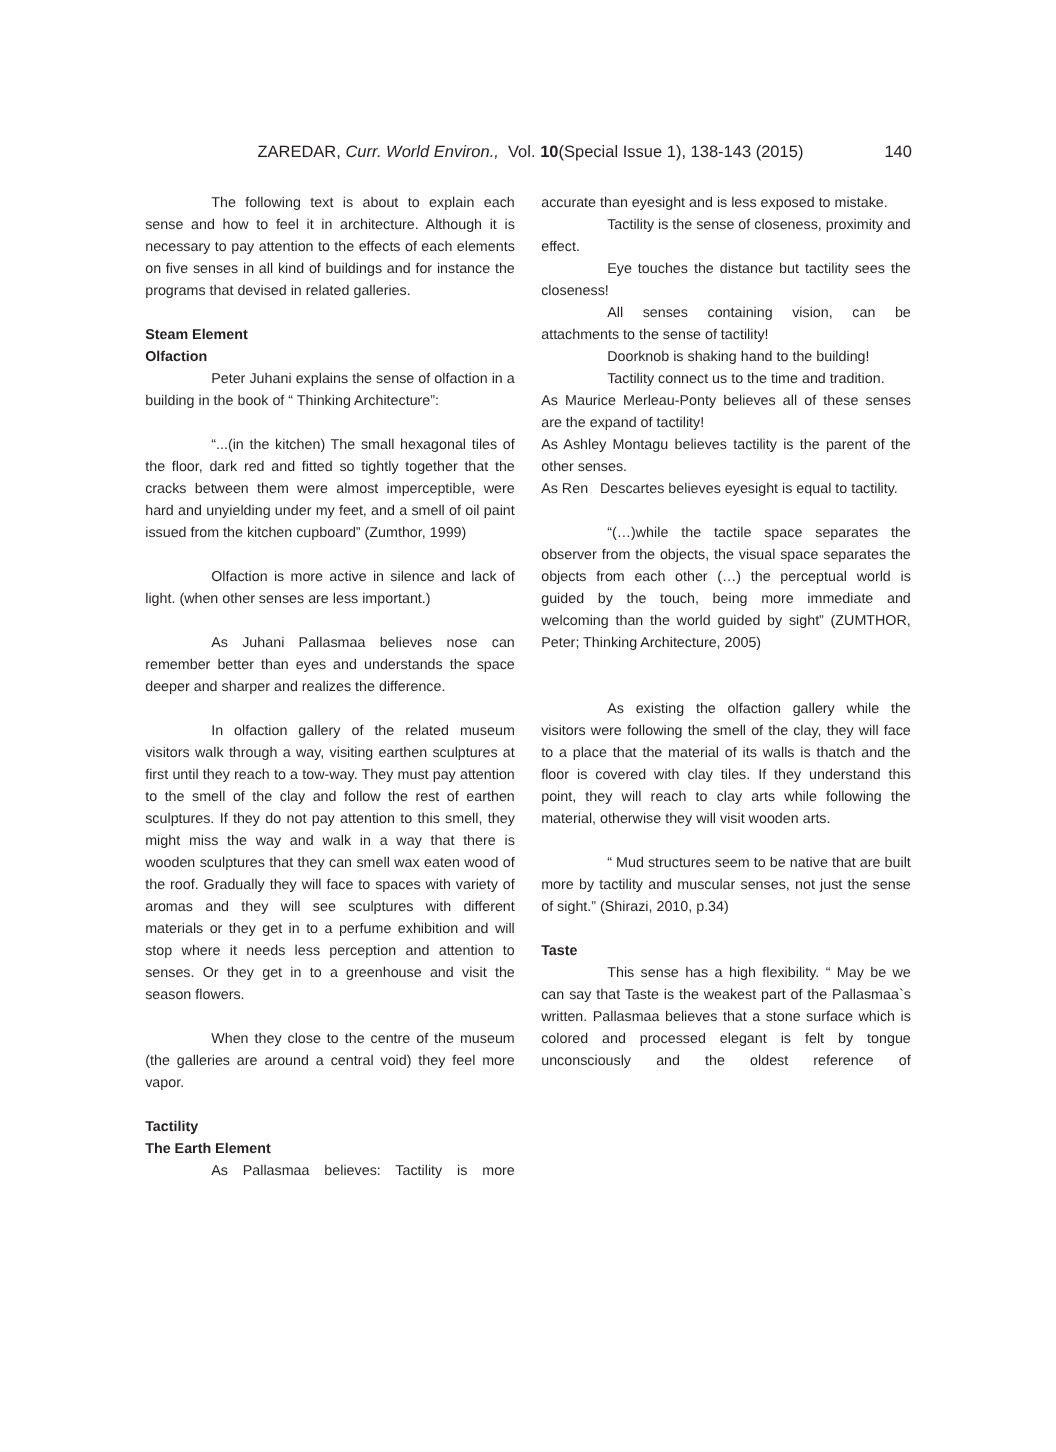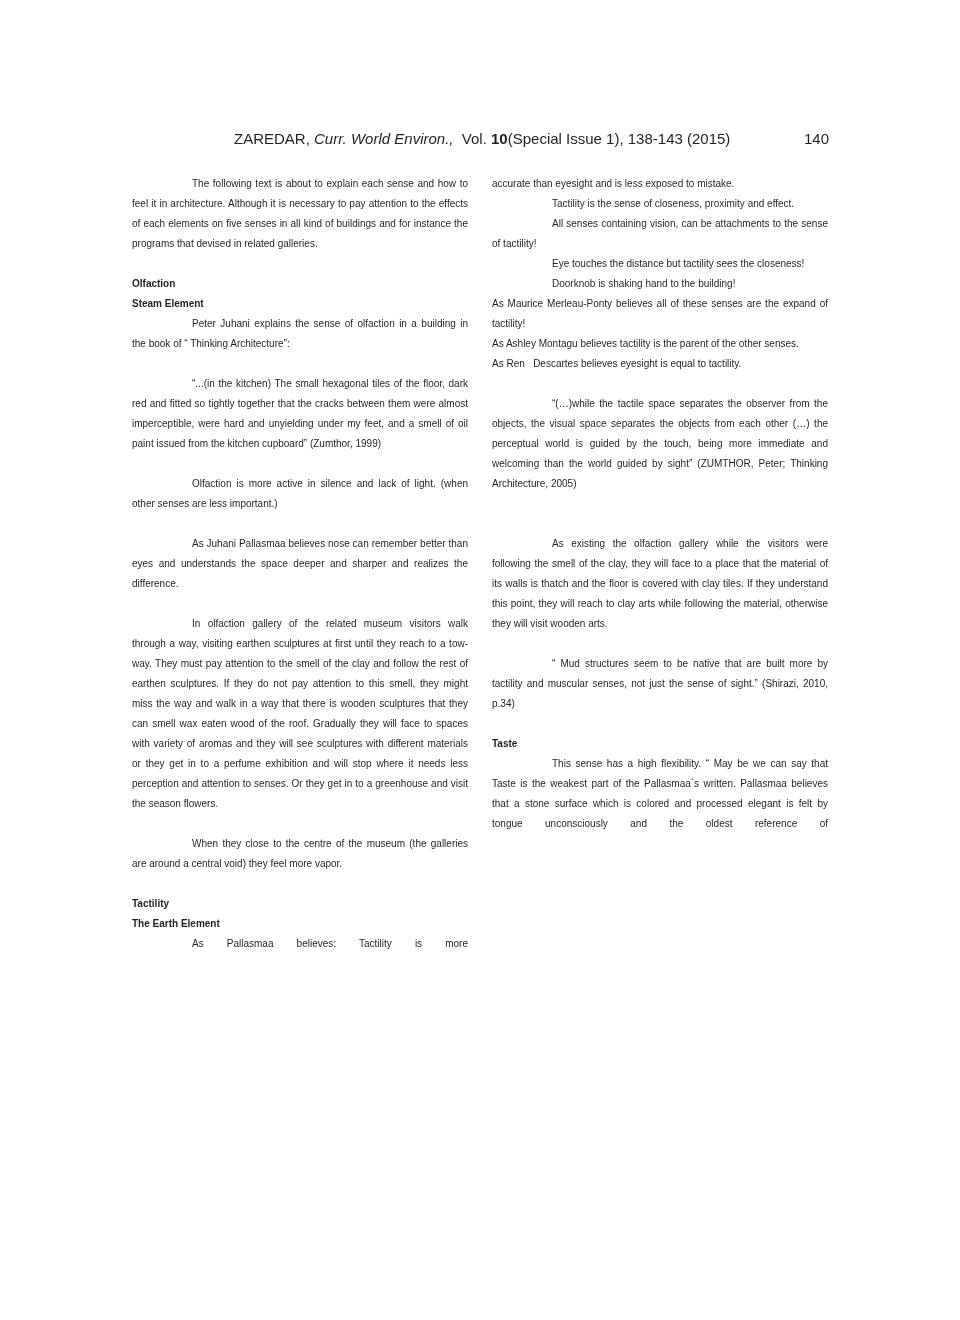--- a/index.html
+++ b/index.html
@@ -4,64 +4,65 @@
 <style>
   html, body { margin: 0; padding: 0; background: #ffffff; }
   body { width: 960px; height: 1320px; position: relative; overflow: hidden;
          font-family: "Liberation Sans", sans-serif; color: #231f20; }
   .header { position: absolute; top: 129px; left: 0; width: 816px; height: 20px;
             font-size: 15px; line-height: 20px; }
   .header .cite { position: absolute; left: 234px; white-space: nowrap; }
   .header .cite i { font-style: italic; }
   .header .cite b { font-weight: bold; }
   .header .pageno { position: absolute; left: 804px; }
-  .col { position: absolute; top: 174px; width: 336px; font-size: 10px; line-height: 20px; }
+  .col { position: absolute; top: 174px; width: 336px; font-size: 13px; line-height: 20px; }
   .col.left { left: 132px; }
   .col.right { left: 492px; }
   .p { margin: 0; text-align: justify; }
   .p.ind { text-indent: 60px; }
   .gap { height: 20px; }
   .h { margin: 0; font-weight: bold; }
 </style>
 </head>
 <body>
 
 <div class="header">
   <span class="cite"><span>ZAREDAR, </span><i>Curr. World Environ.,</i><span style="white-space:pre">  Vol. </span><b>10</b><span>(Special Issue 1), 138-143 (2015)</span></span>
   <span class="pageno">140</span>
 </div>
 
 <div class="col left">
   <p class="p ind">The following text is about to explain each sense and how to feel it in architecture. Although it is necessary to pay attention to the effects of each elements on five senses in all kind of buildings and for instance the programs that devised in related galleries.</p>
   <div class="gap"></div>
+  <p class="h">Steam Element</p>
   <p class="h">Olfaction</p>
-  <p class="h">Steam Element</p>
   <p class="p ind">Peter Juhani explains the sense of olfaction in a building in the book of “ Thinking Architecture”:</p>
   <div class="gap"></div>
   <p class="p ind">“...(in the kitchen) The small hexagonal tiles of the floor, dark red and fitted so tightly together that the cracks between them were almost imperceptible, were hard and unyielding under my feet, and a smell of oil paint issued from the kitchen cupboard” (Zumthor, 1999)</p>
   <div class="gap"></div>
   <p class="p ind">Olfaction is more active in silence and lack of light. (when other senses are less important.)</p>
   <div class="gap"></div>
   <p class="p ind">As Juhani Pallasmaa believes nose can remember better than eyes and understands the space deeper and sharper and realizes the difference.</p>
   <div class="gap"></div>
   <p class="p ind">In olfaction gallery of the related museum visitors walk through a way, visiting earthen sculptures at first until they reach to a tow-way. They must pay attention to the smell of the clay and follow the rest of earthen sculptures. If they do not pay attention to this smell, they might miss the way and walk in a way that there is wooden sculptures that they can smell wax eaten wood of the roof. Gradually they will face to spaces with variety of aromas and they will see sculptures with different materials or they get in to a perfume exhibition and will stop where it needs less perception and attention to senses. Or they get in to a greenhouse and visit the season flowers.</p>
   <div class="gap"></div>
   <p class="p ind">When they close to the centre of the museum (the galleries are around a central void) they feel more vapor.</p>
   <div class="gap"></div>
   <p class="h">Tactility</p>
   <p class="h">The Earth Element</p>
   <p class="p ind" style="text-align-last: justify;">As Pallasmaa believes: Tactility is more</p>
 </div>
 
 <div class="col right">
   <p class="p">accurate than eyesight and is less exposed to mistake.</p>
   <p class="p ind">Tactility is the sense of closeness, proximity and effect.</p>
+  <p class="p ind">Eye touches the distance but tactility sees the closeness!</p>
   <p class="p ind">All senses containing vision, can be attachments to the sense of tactility!</p>
-  <p class="p ind">Eye touches the distance but tactility sees the closeness!</p>
   <p class="p ind">Doorknob is shaking hand to the building!</p>
+  <p class="p ind">Tactility connect us to the time and tradition.</p>
   <p class="p">As Maurice Merleau-Ponty believes all of these senses are the expand of tactility!</p>
   <p class="p">As Ashley Montagu believes tactility is the parent of the other senses.</p>
   <p class="p">As Ren&nbsp;&nbsp; Descartes believes eyesight is equal to tactility.</p>
   <div class="gap"></div>
   <p class="p ind">“(…)while the tactile space separates the observer from the objects, the visual space separates the objects from each other (…) the perceptual world is guided by the touch, being more immediate and welcoming than the world guided by sight” (ZUMTHOR, Peter; Thinking Architecture, 2005)</p>
   <div class="gap"></div>
   <div class="gap"></div>
   <p class="p ind">As existing the olfaction gallery while the visitors were following the smell of the clay, they will face to a place that the material of its walls is thatch and the floor is covered with clay tiles. If they understand this point, they will reach to clay arts while following the material, otherwise they will visit wooden arts.</p>
   <div class="gap"></div>
   <p class="p ind">“ Mud structures seem to be native that are built more by tactility and muscular senses, not just the sense of sight.” (Shirazi, 2010, p.34)</p>

